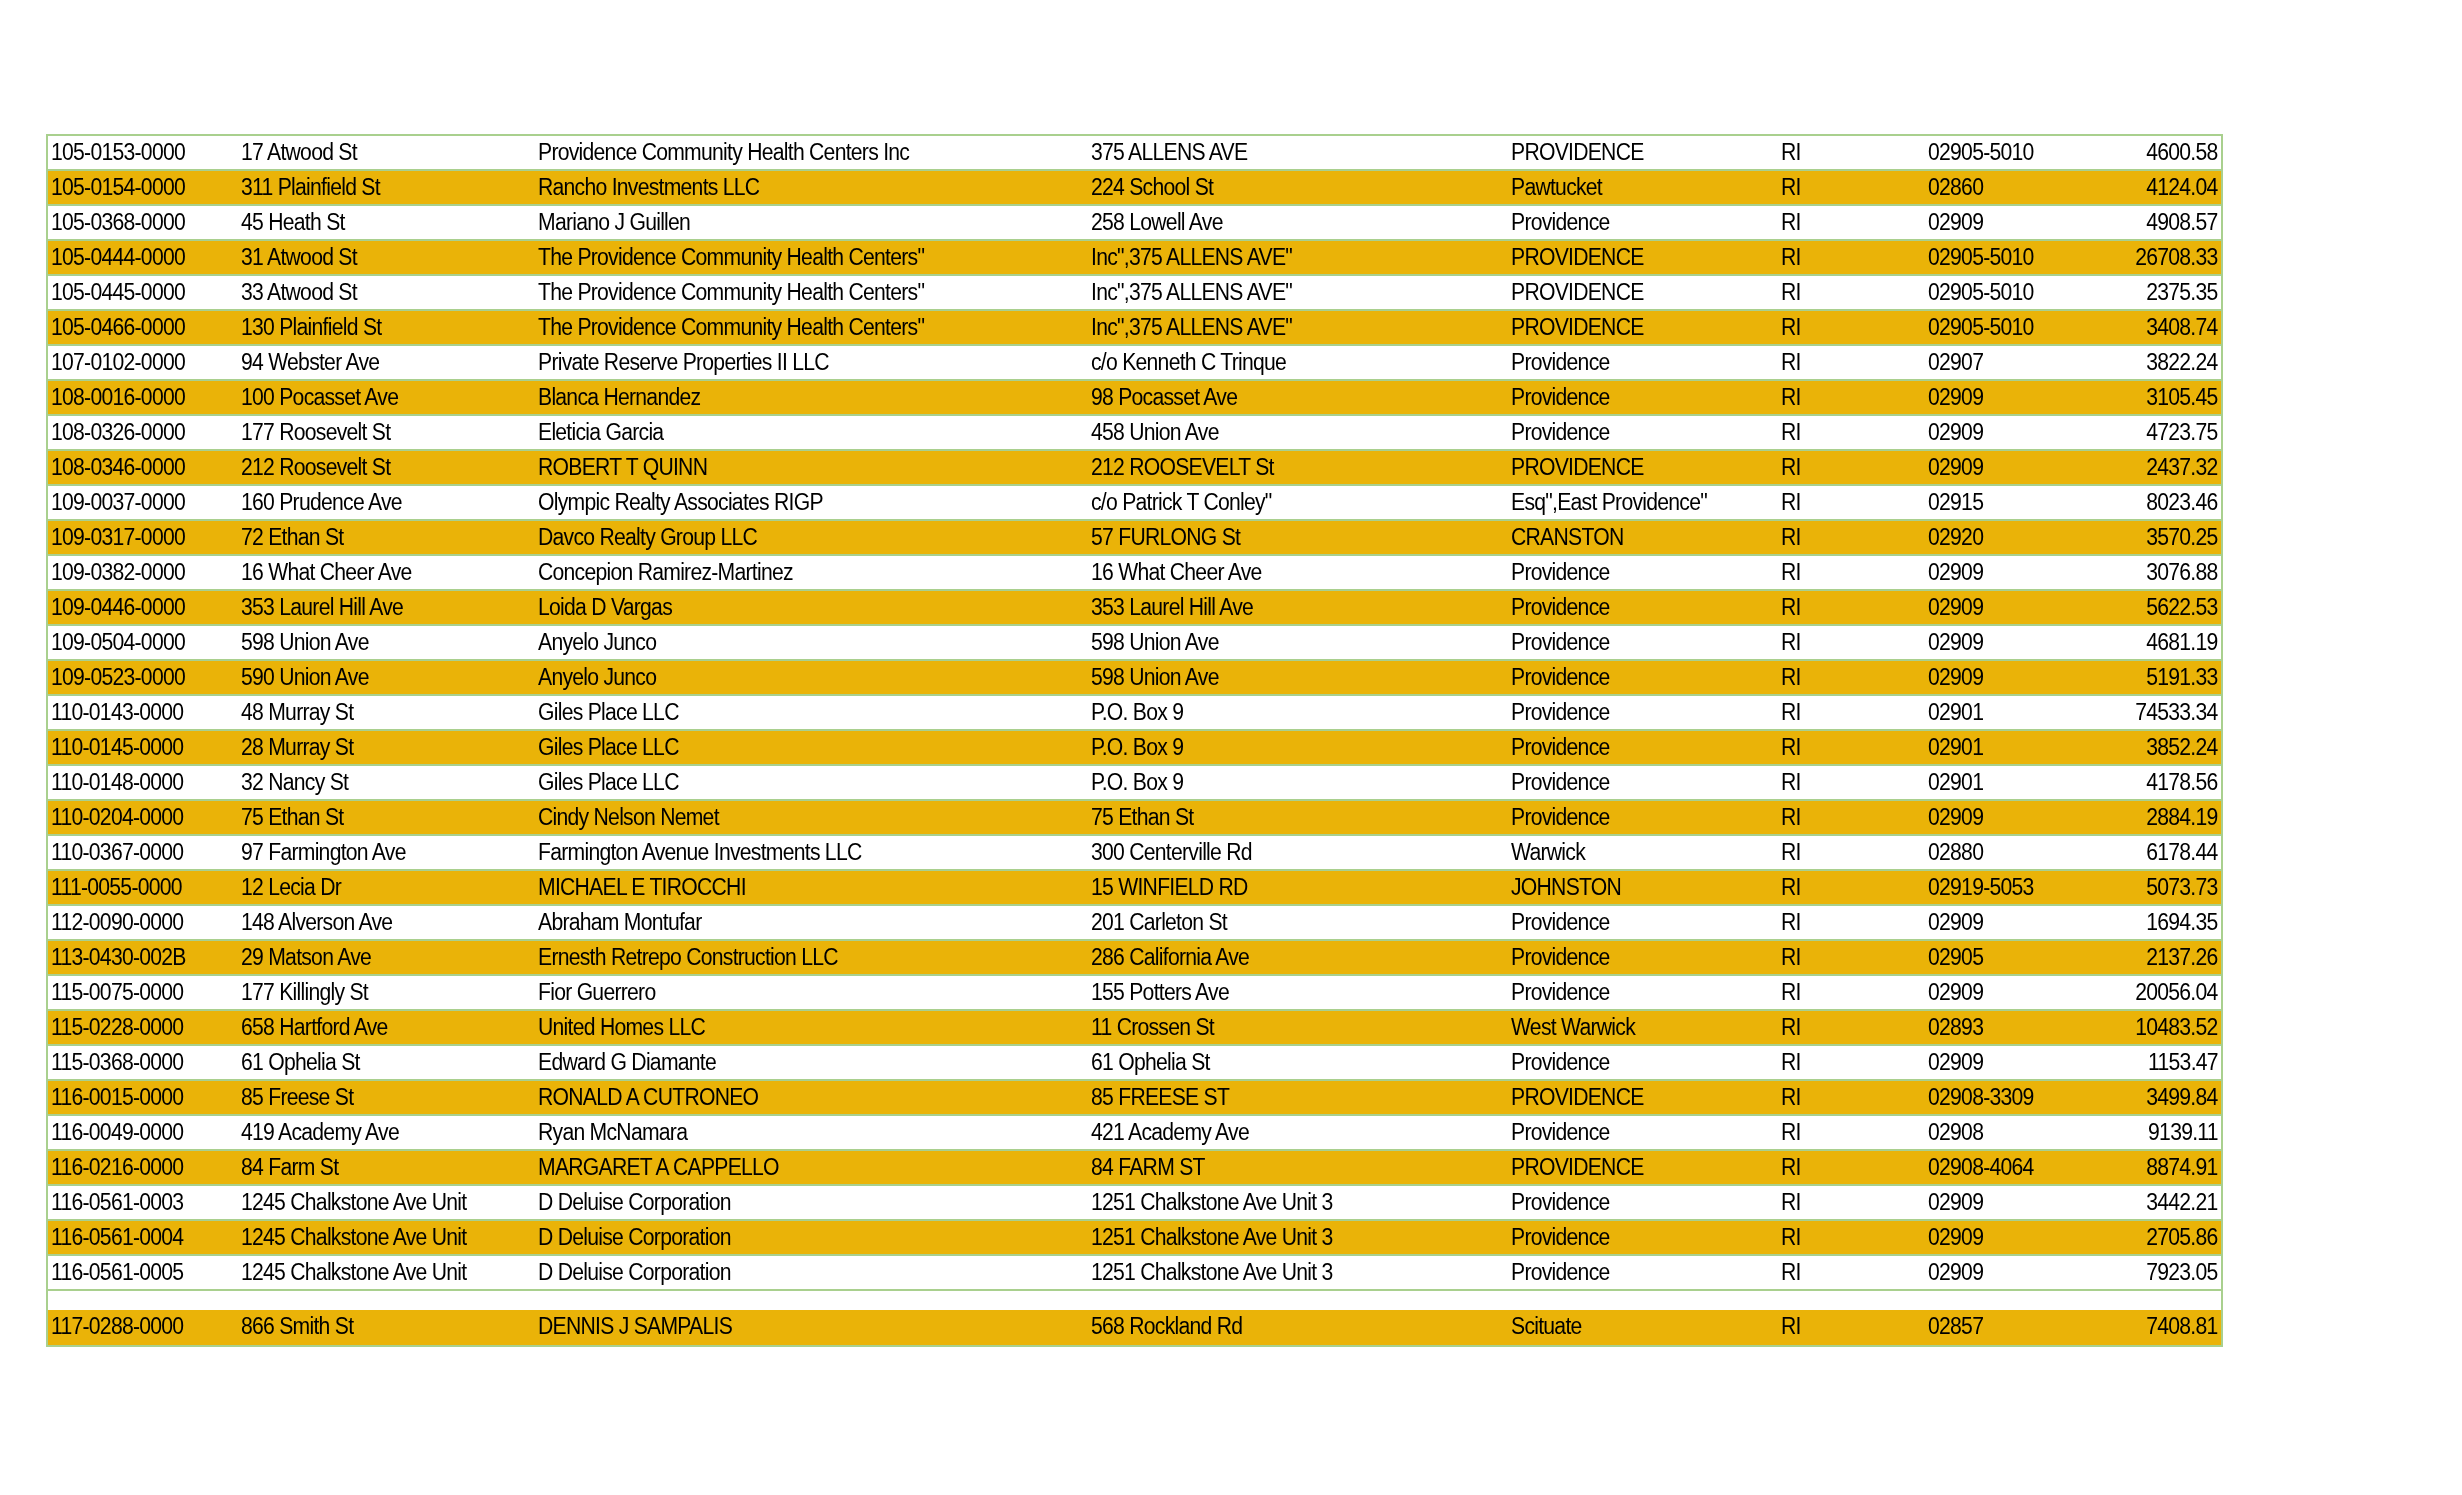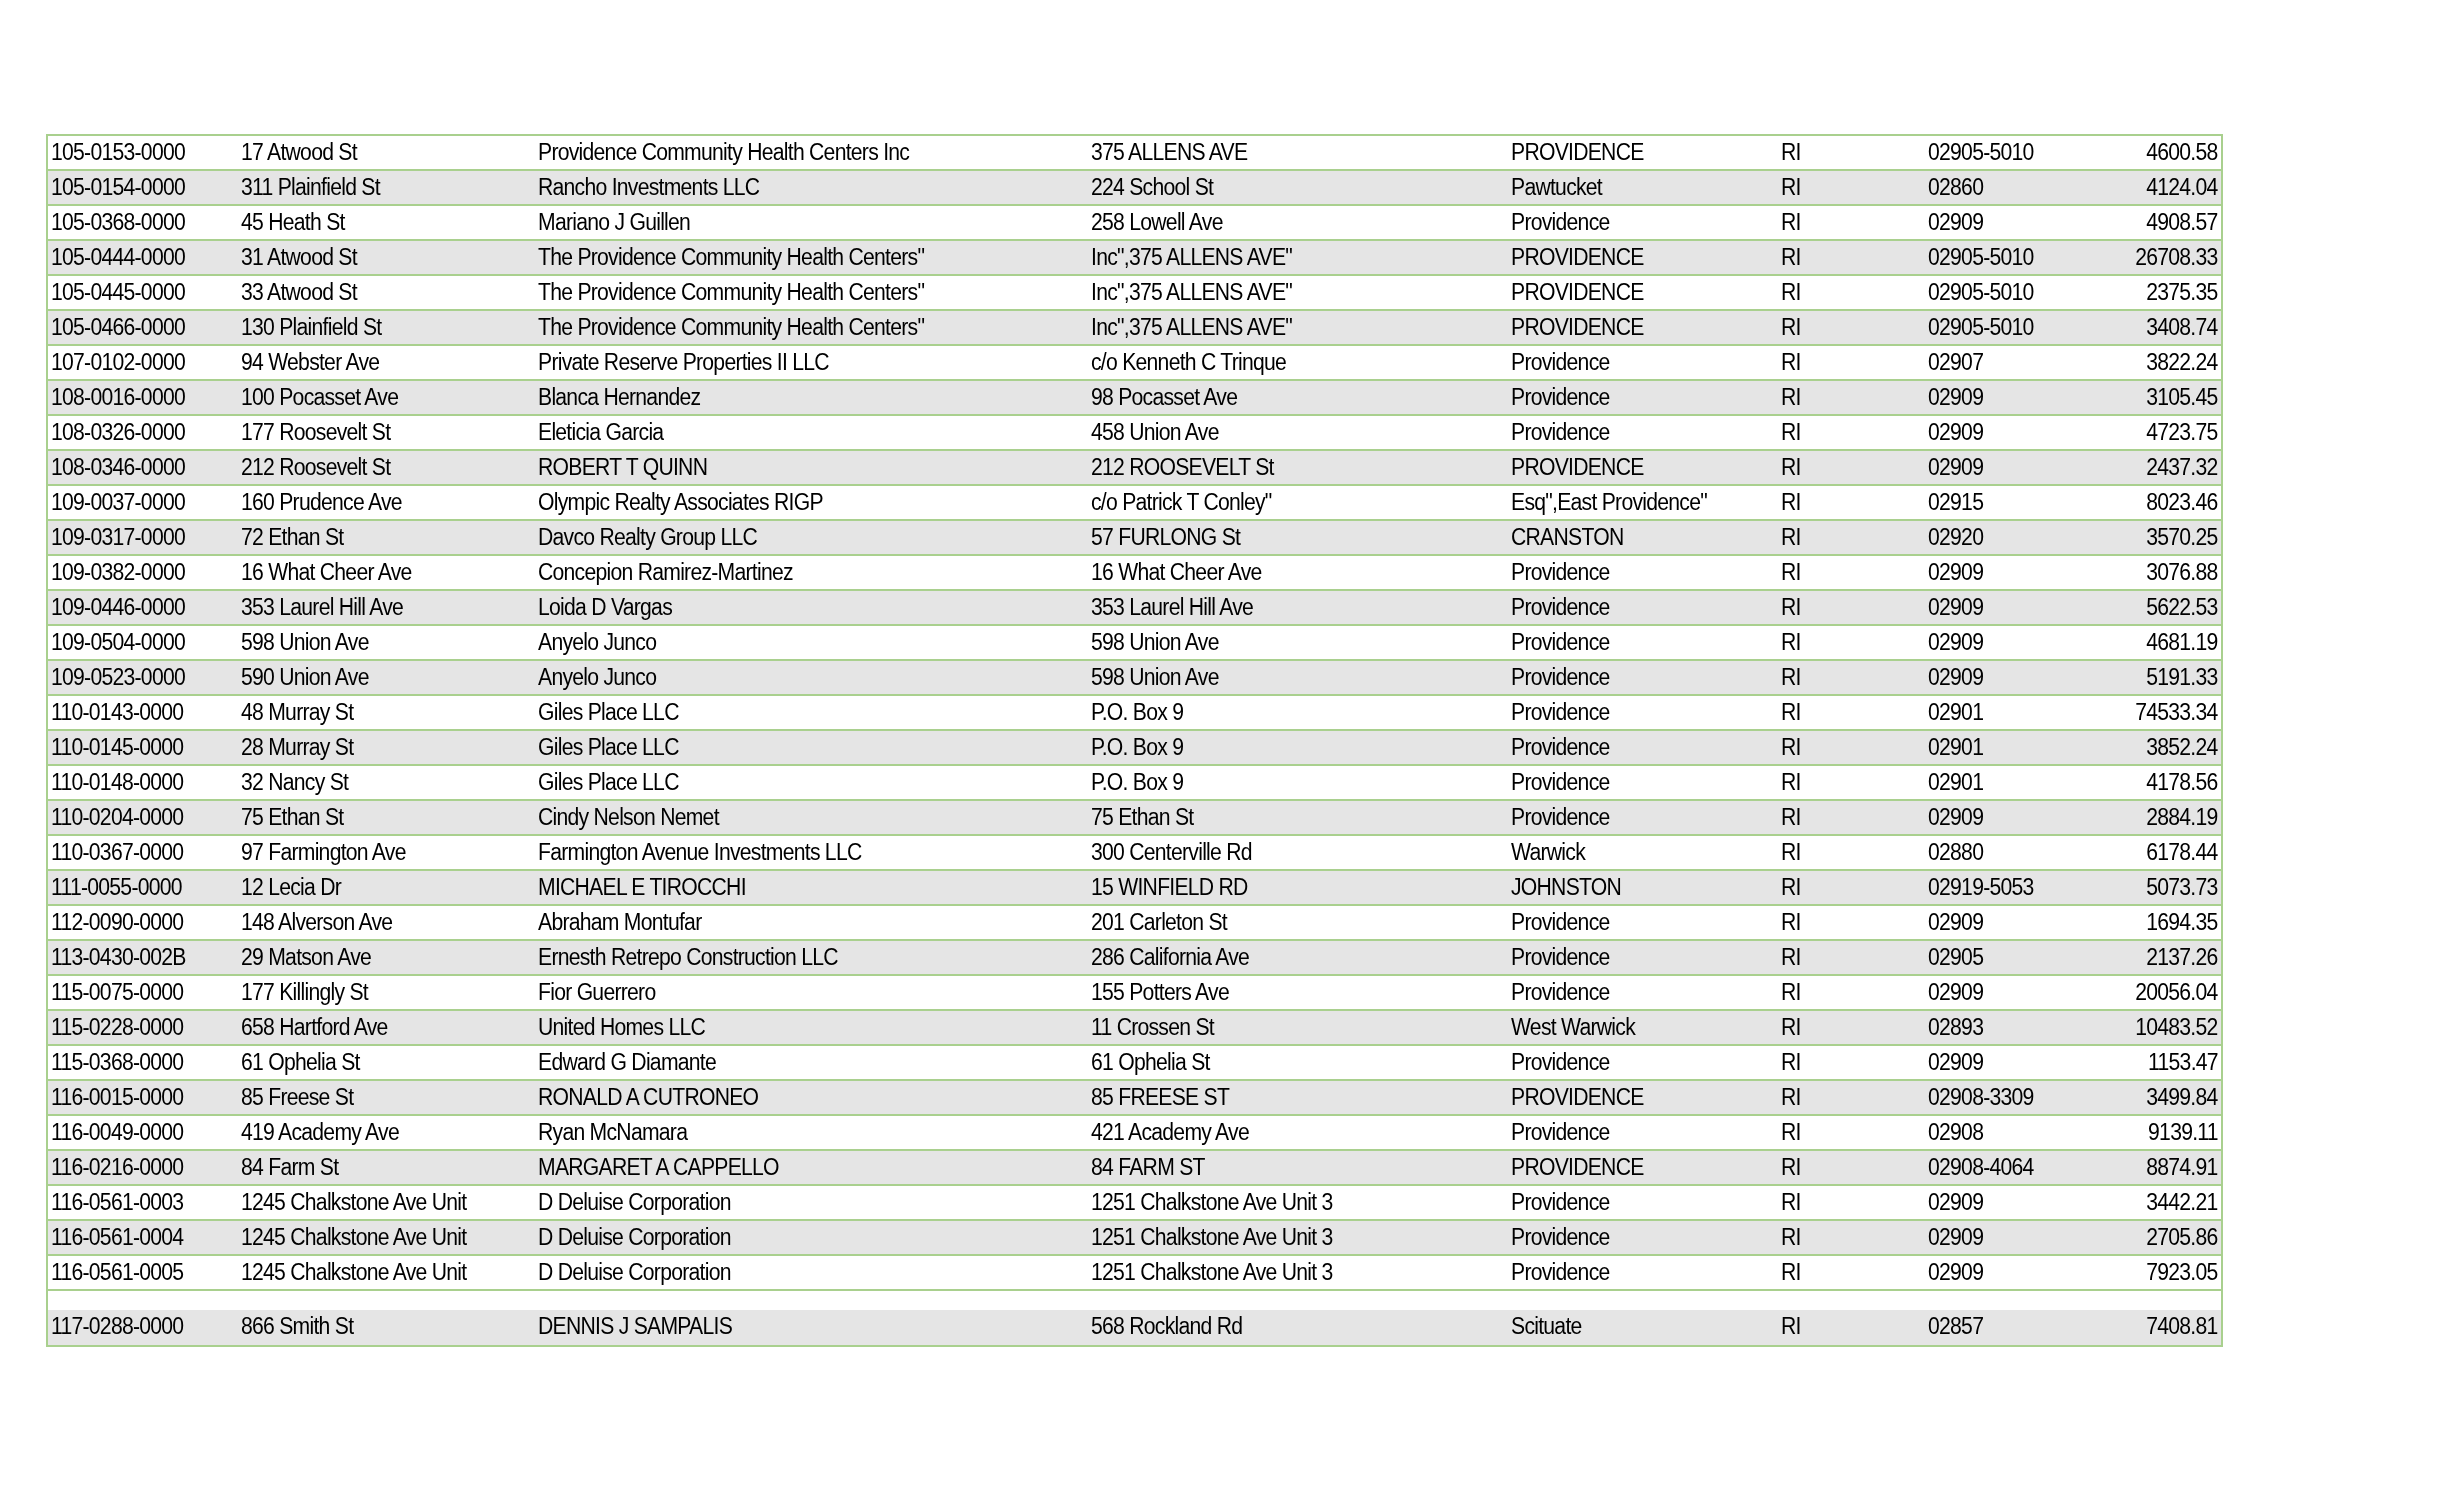--- a/index.html
+++ b/index.html
@@ -7,21 +7,21 @@
          font-family: "Liberation Sans", sans-serif; color: #000; }
   #sheet-table {
     position: absolute; left: 46px; top: 134px; width: 2177px;
     border: 2.6px solid #a9d08e; box-sizing: border-box;
   }
   .row {
     position: relative; height: 35px; box-sizing: border-box;
     border-bottom: 2.6px solid #a9d08e; background: #ffffff;
   }
   .row:last-child { border-bottom: none; margin-top: 19px; }
-  .row.band { background: #e5e5e5; padding-left: 34px; }
+  .row.band { background: #eab308; padding-left: 34px; }
   .cell {
     position: absolute; top: 0; height: 100%; line-height: 33px;
     font-size: 23px; white-space: nowrap; letter-spacing: -0.8px;
     transform: scaleX(0.92); transform-origin: left center;
   }
   .c-parcel { left: 2.6px; }
   .c-loc    { left: 193px; }
   .c-owner  { left: 490px; }
   .c-mail   { left: 1043px; }
   .c-city   { left: 1463px; }

